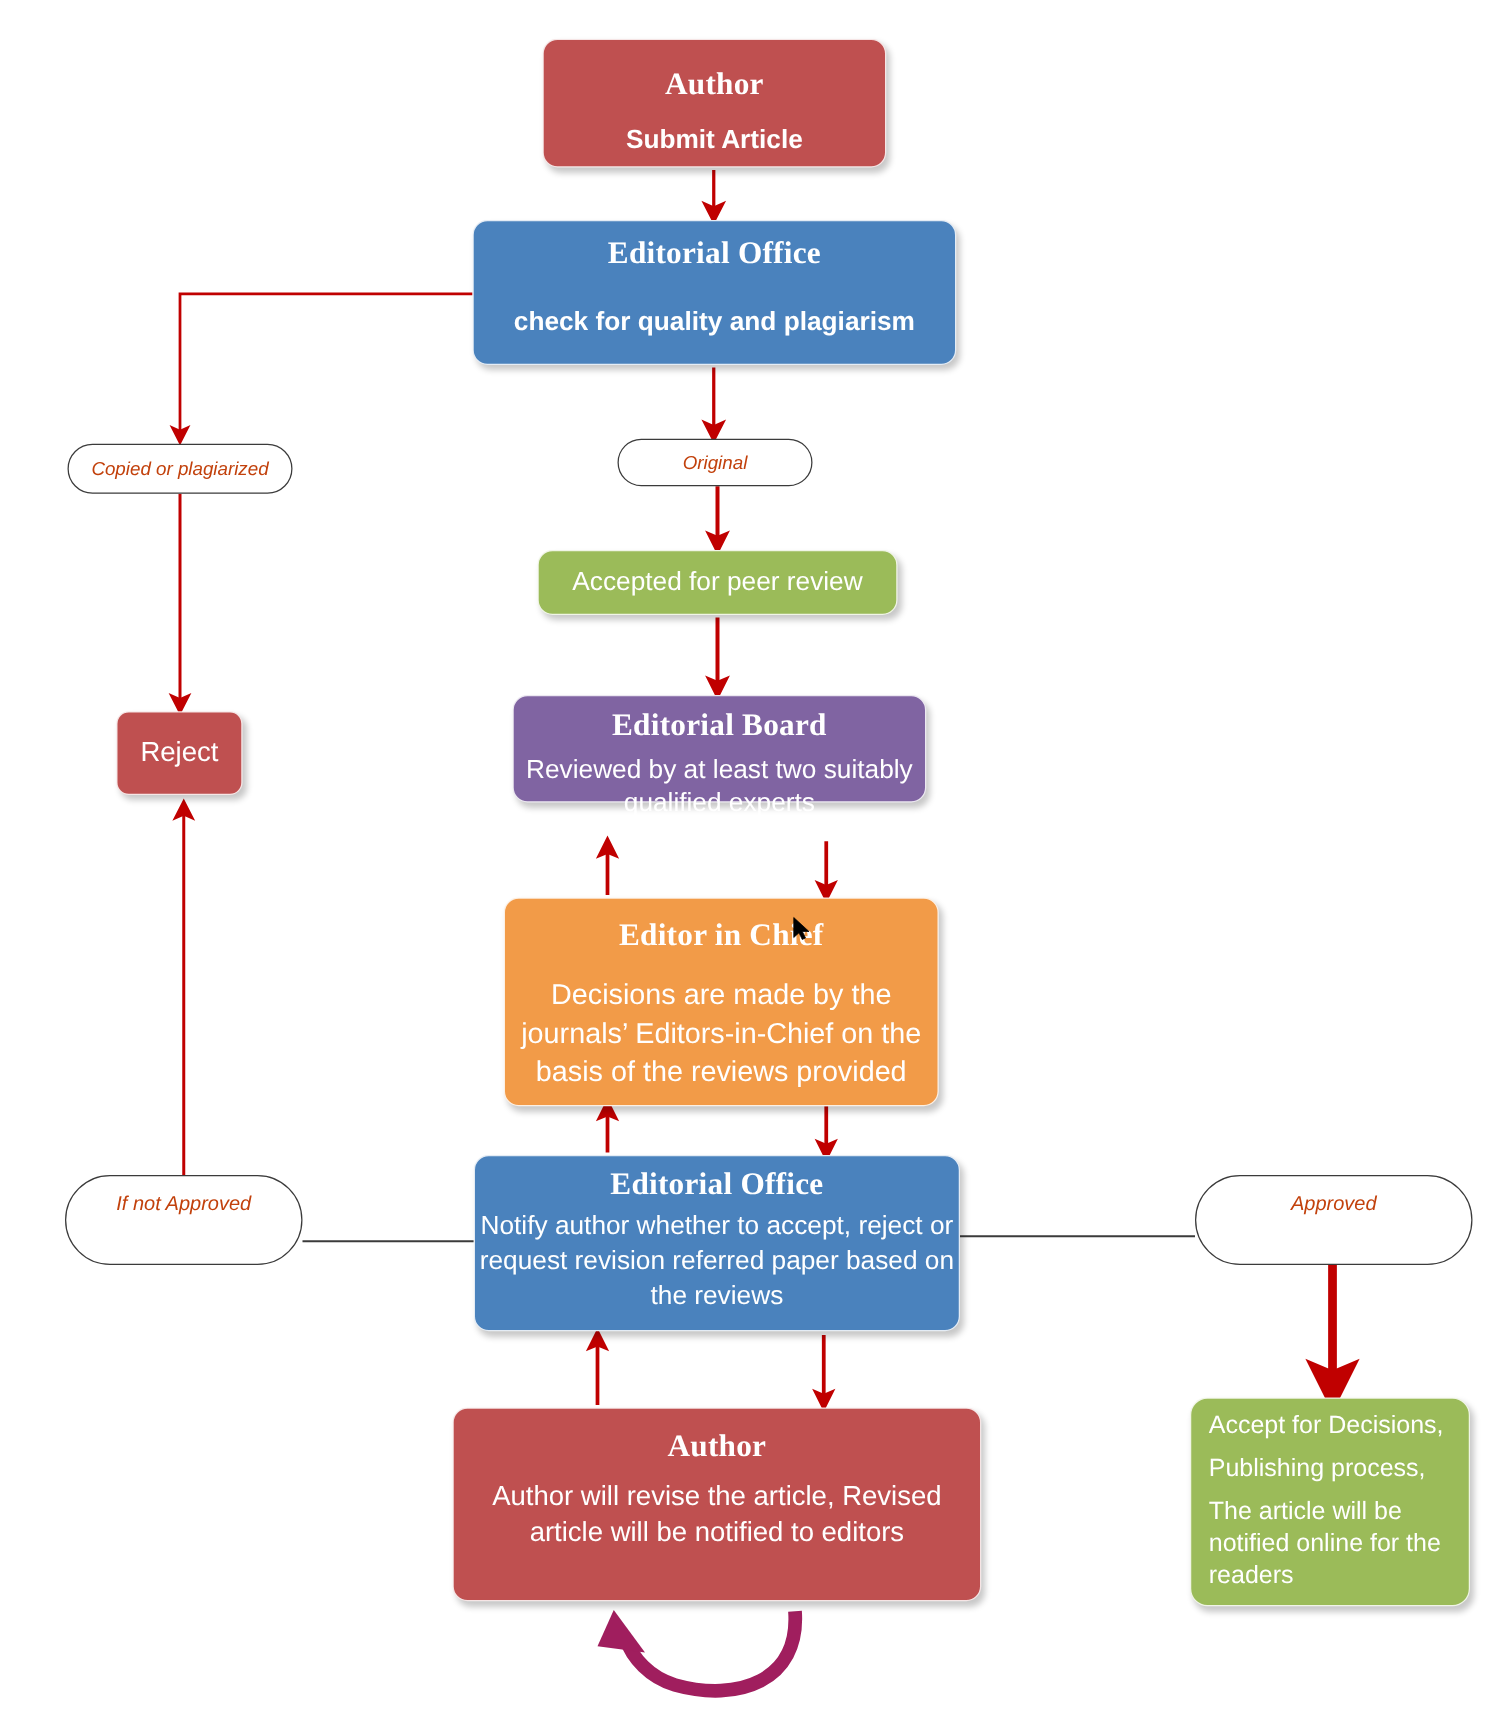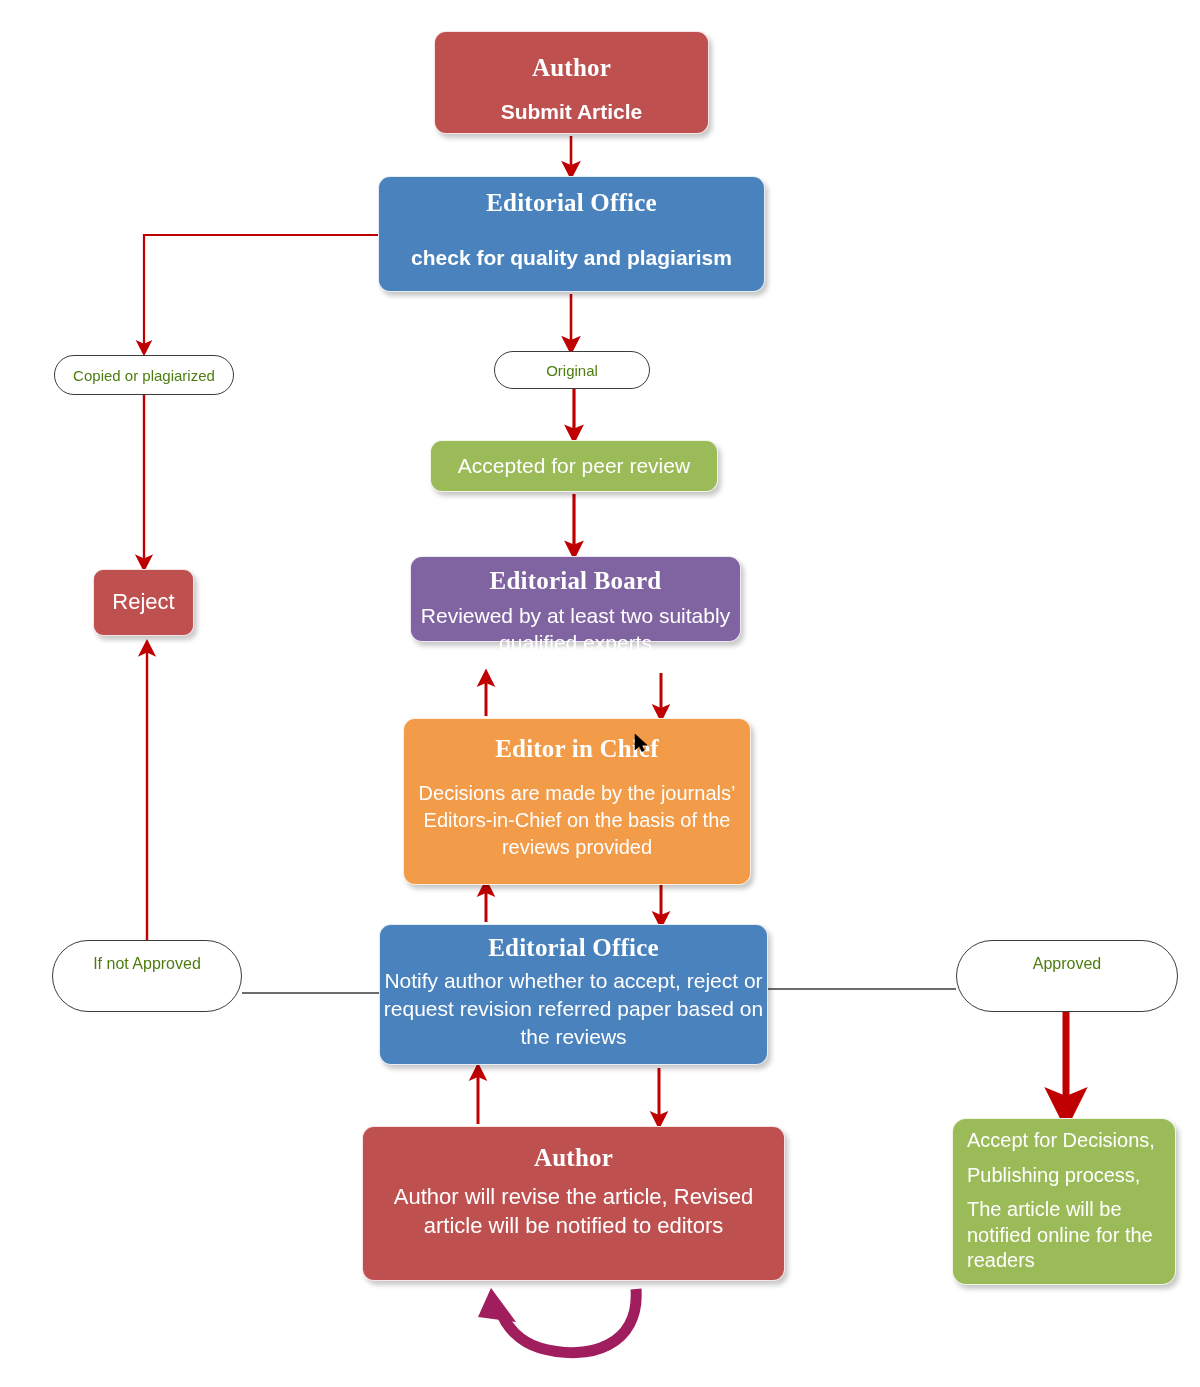--- a/index.html
+++ b/index.html
@@ -76,21 +76,21 @@
     padding-top: 10px;
   }
   #editorial-board .sub { margin-top: 6px; font-size: 21px; line-height: 1.32; }
 
   #editor-in-chief {
     left: 403px; top: 718px; width: 348px; height: 167px;
     background: #F29B48;
     justify-content: flex-start;
     padding-top: 16px;
   }
-  #editor-in-chief .sub { margin-top: 16px; font-size: 20px; line-height: 1.35; }
+  #editor-in-chief .sub { margin-top: 16px; font-size: 23px; line-height: 1.35; }
 
   #editorial-office-2 {
     left: 379px; top: 924px; width: 389px; height: 141px;
     background: #4A82BD;
     justify-content: flex-start;
     padding-top: 9px;
   }
   #editorial-office-2 .sub { margin-top: 4px; font-size: 21px; line-height: 1.35; }
 
   #author-revise {
@@ -128,21 +128,22 @@
   
   .pill {
     position: absolute;
     box-sizing: border-box;
     background: #ffffff;
     border: 1.6px solid #3B3B3B;
     border-radius: 40px;
     display: flex;
     align-items: center;
     justify-content: center;
-    color: #4d7c0f;
+    color: #c2410c;
+    font-style: italic;
     font-size: 15px;
     z-index: 5;
   }
   #pill-copied { left: 54px; top: 355px; width: 180px; height: 40px; }
   #pill-original { left: 494px; top: 351px; width: 156px; height: 38px; }
   #pill-not-approved {
     left: 52px; top: 940px; width: 190px; height: 72px;
     border-radius: 36px; align-items: flex-start; padding-top: 14px;
     font-size: 16px;
   }

